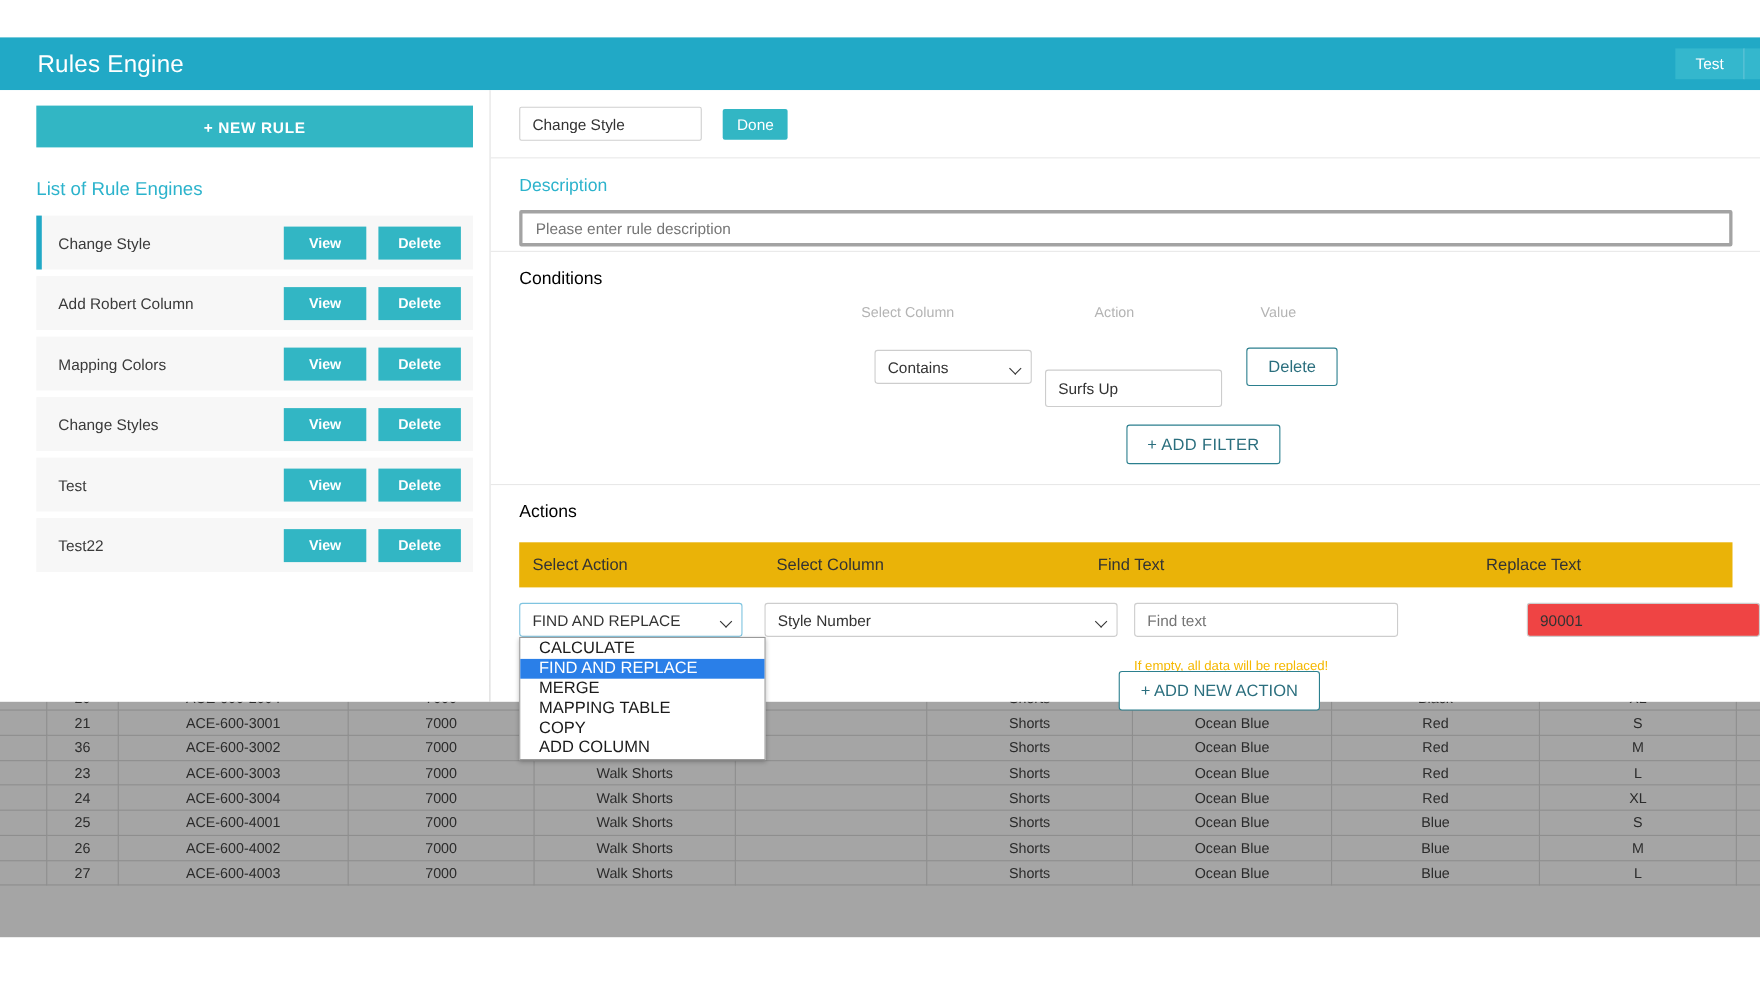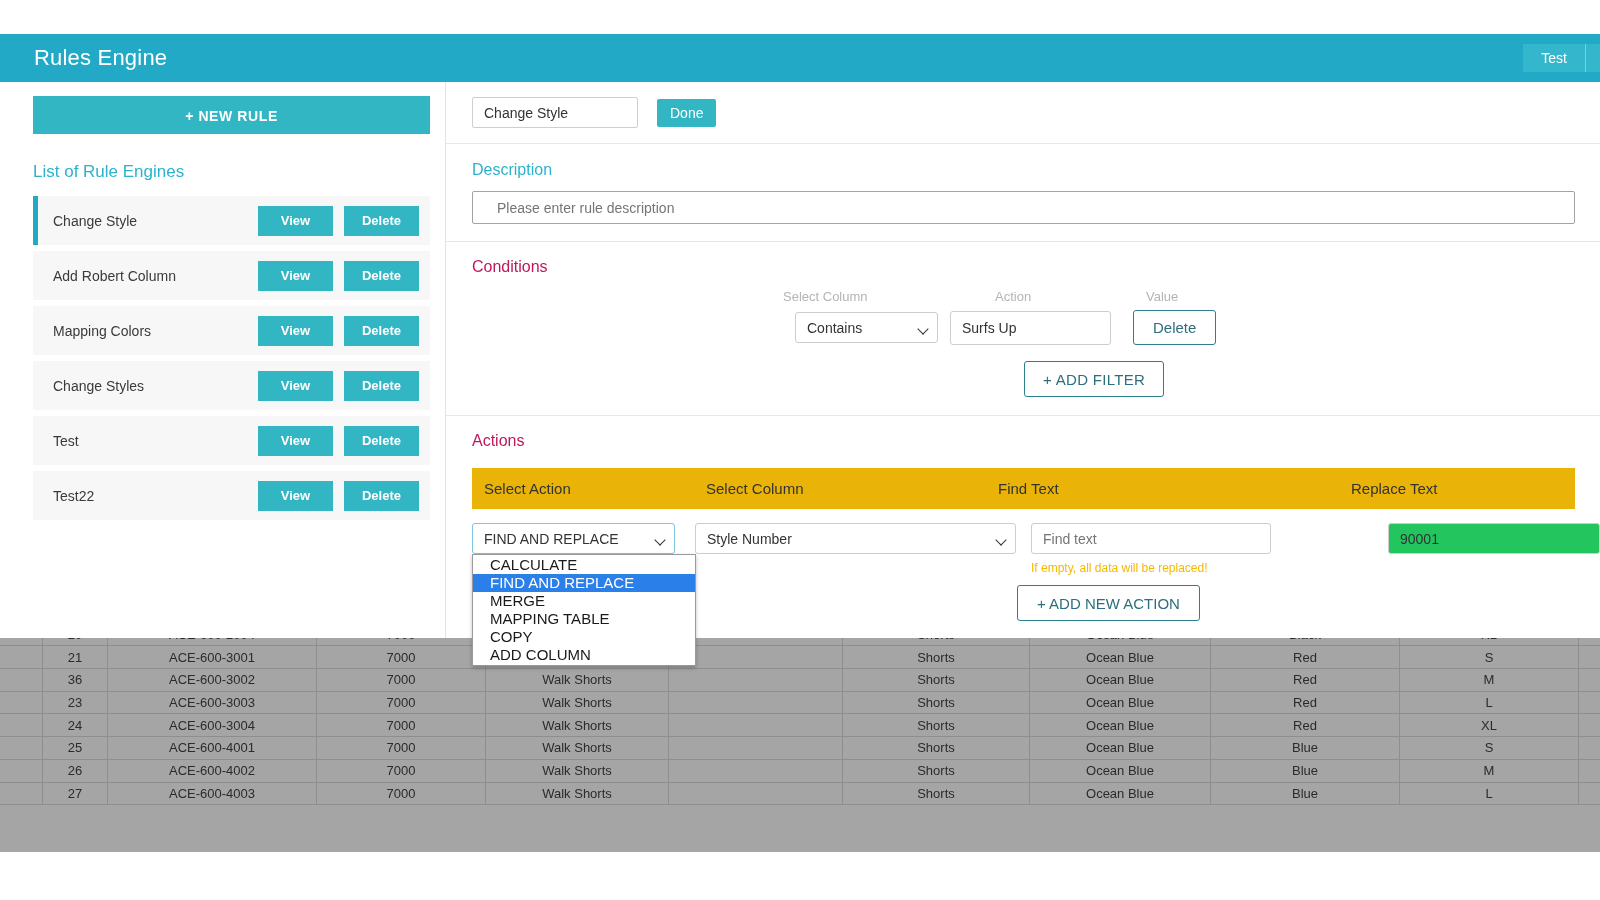--- a/index.html
+++ b/index.html
@@ -209,35 +209,35 @@
     border-bottom: 1px solid #e8e8e8;
   }
   .section-label-blue {
     color: #2cb3cc;
     font-size: 16px;
     padding-top: 17px;
   }
   .desc-input {
     display: block;
     margin-top: 12px;
-    margin-bottom: 17px;
+    margin-bottom: 4px;
     width: 1103px;
     height: 33px;
-    border: 1px solid #a3a3a3;
+    border: 3px solid #a3a3a3;
     border-radius: 2px;
-    padding: 0 24px;
+    padding: 0 12px;
     font-size: 14px;
     box-sizing: border-box;
     font-family: inherit;
     color: #333;
     background: #fff;
   }
   .section-title {
     font-size: 16px;
-    color: #be185d;
+    color: #000000;
     padding-top: 16px;
   }
 
   
   .cond-labels {
     display: flex;
     margin-top: 13px;
     padding-left: 311px;
     font-size: 13px;
     color: #b4b4b4;
@@ -283,20 +283,21 @@
     width: 161px;
     height: 31px;
     border: 1px solid #cdcdcd;
     border-radius: 3px;
     padding: 16px 11px;
     font-size: 14px;
     box-sizing: border-box;
     font-family: inherit;
     color: #333;
     background: #fff;
+    margin-top: 39px;
   }
   .spacer-8 { width: 12px; }
   .outline-btn {
     background: #ffffff;
     border: 1px solid #2b7f8e;
     color: #2b6f7e;
     border-radius: 3px;
     font-size: 15px;
     cursor: pointer;
     font-family: inherit;
@@ -353,35 +354,35 @@
     padding: 0 11px;
     font-size: 14px;
     box-sizing: border-box;
     font-family: inherit;
     color: #333;
     background: #fff;
   }
   .warn {
     color: #f5b800;
     font-size: 12px;
-    margin-top: 7px;
+    margin-top: 19px;
     display: block;
   }
   .replace-input {
     margin-left: 117px;
     width: 250px;
     height: 31px;
     border: 1px solid #cdcdcd;
     border-radius: 3px;
     padding: 0 11px;
     font-size: 14px;
     box-sizing: border-box;
     font-family: inherit;
     color: #333;
-    background: #22c55e;
+    background: #ef4444;
   }
   .add-action-wrap { padding-left: 545px; margin-top: 14px; }
   .add-action-btn {
     height: 36px;
     padding: 0 19px;
     font-size: 15px;
   }
 
   
   .dd-host { position: relative; }

